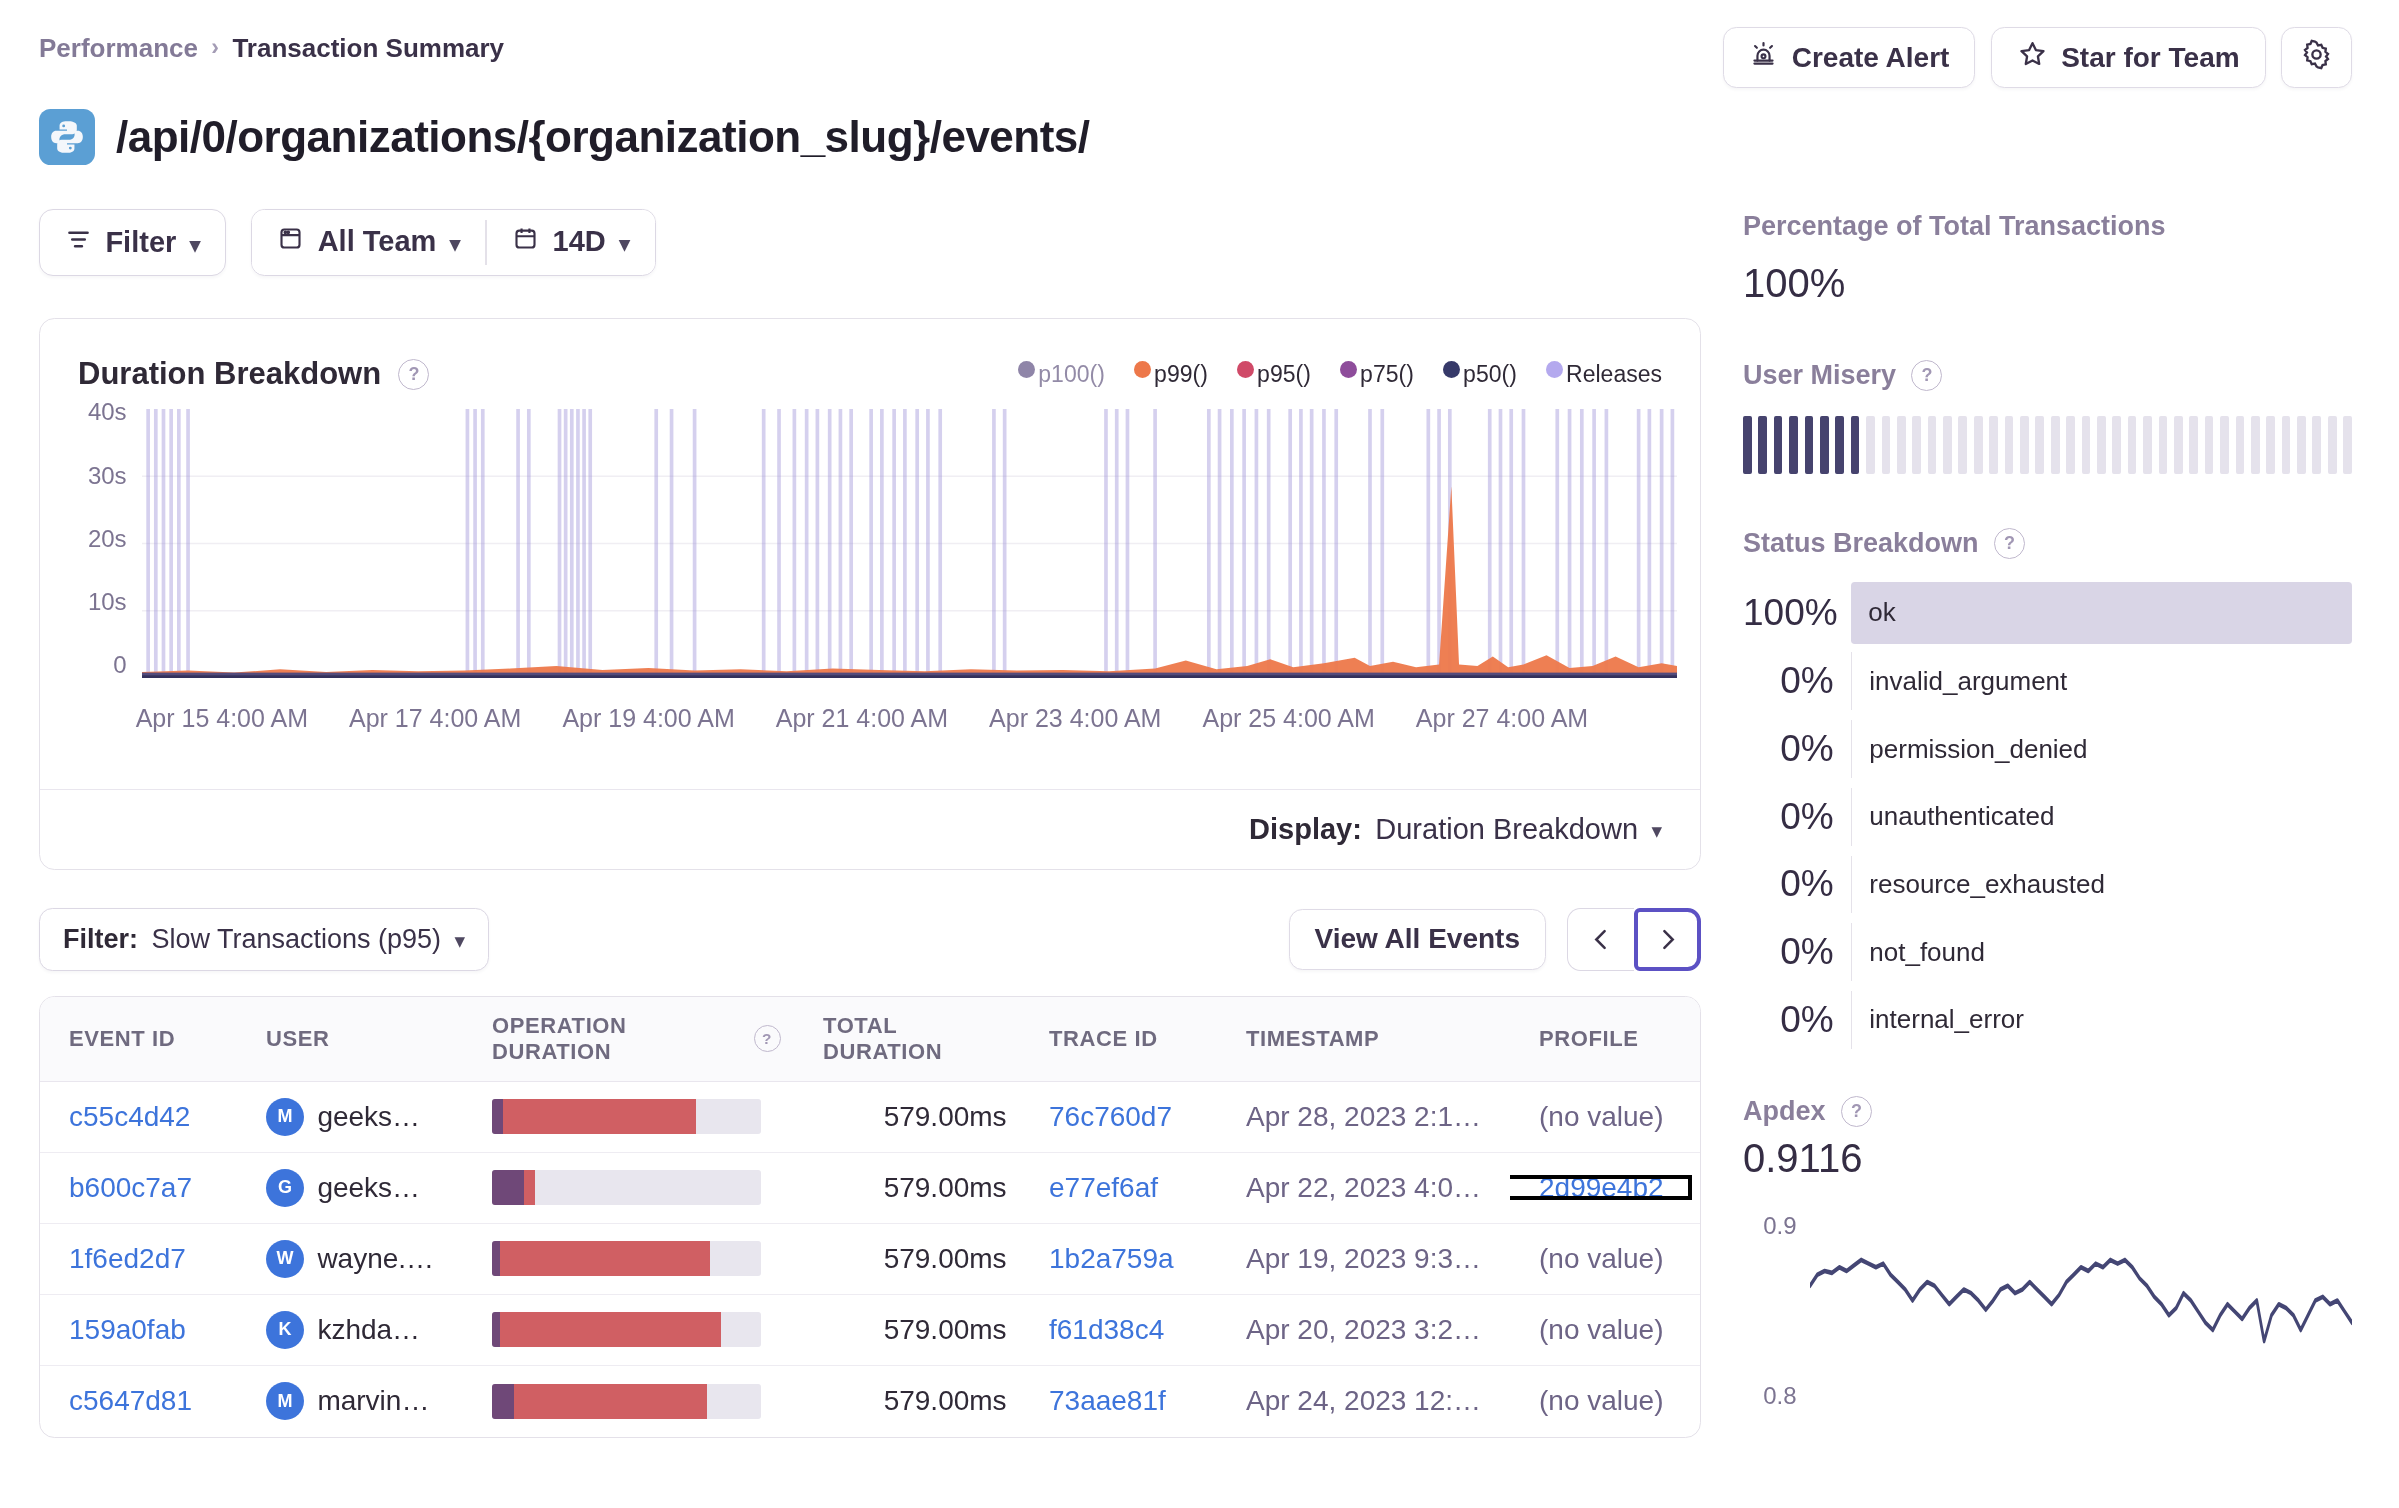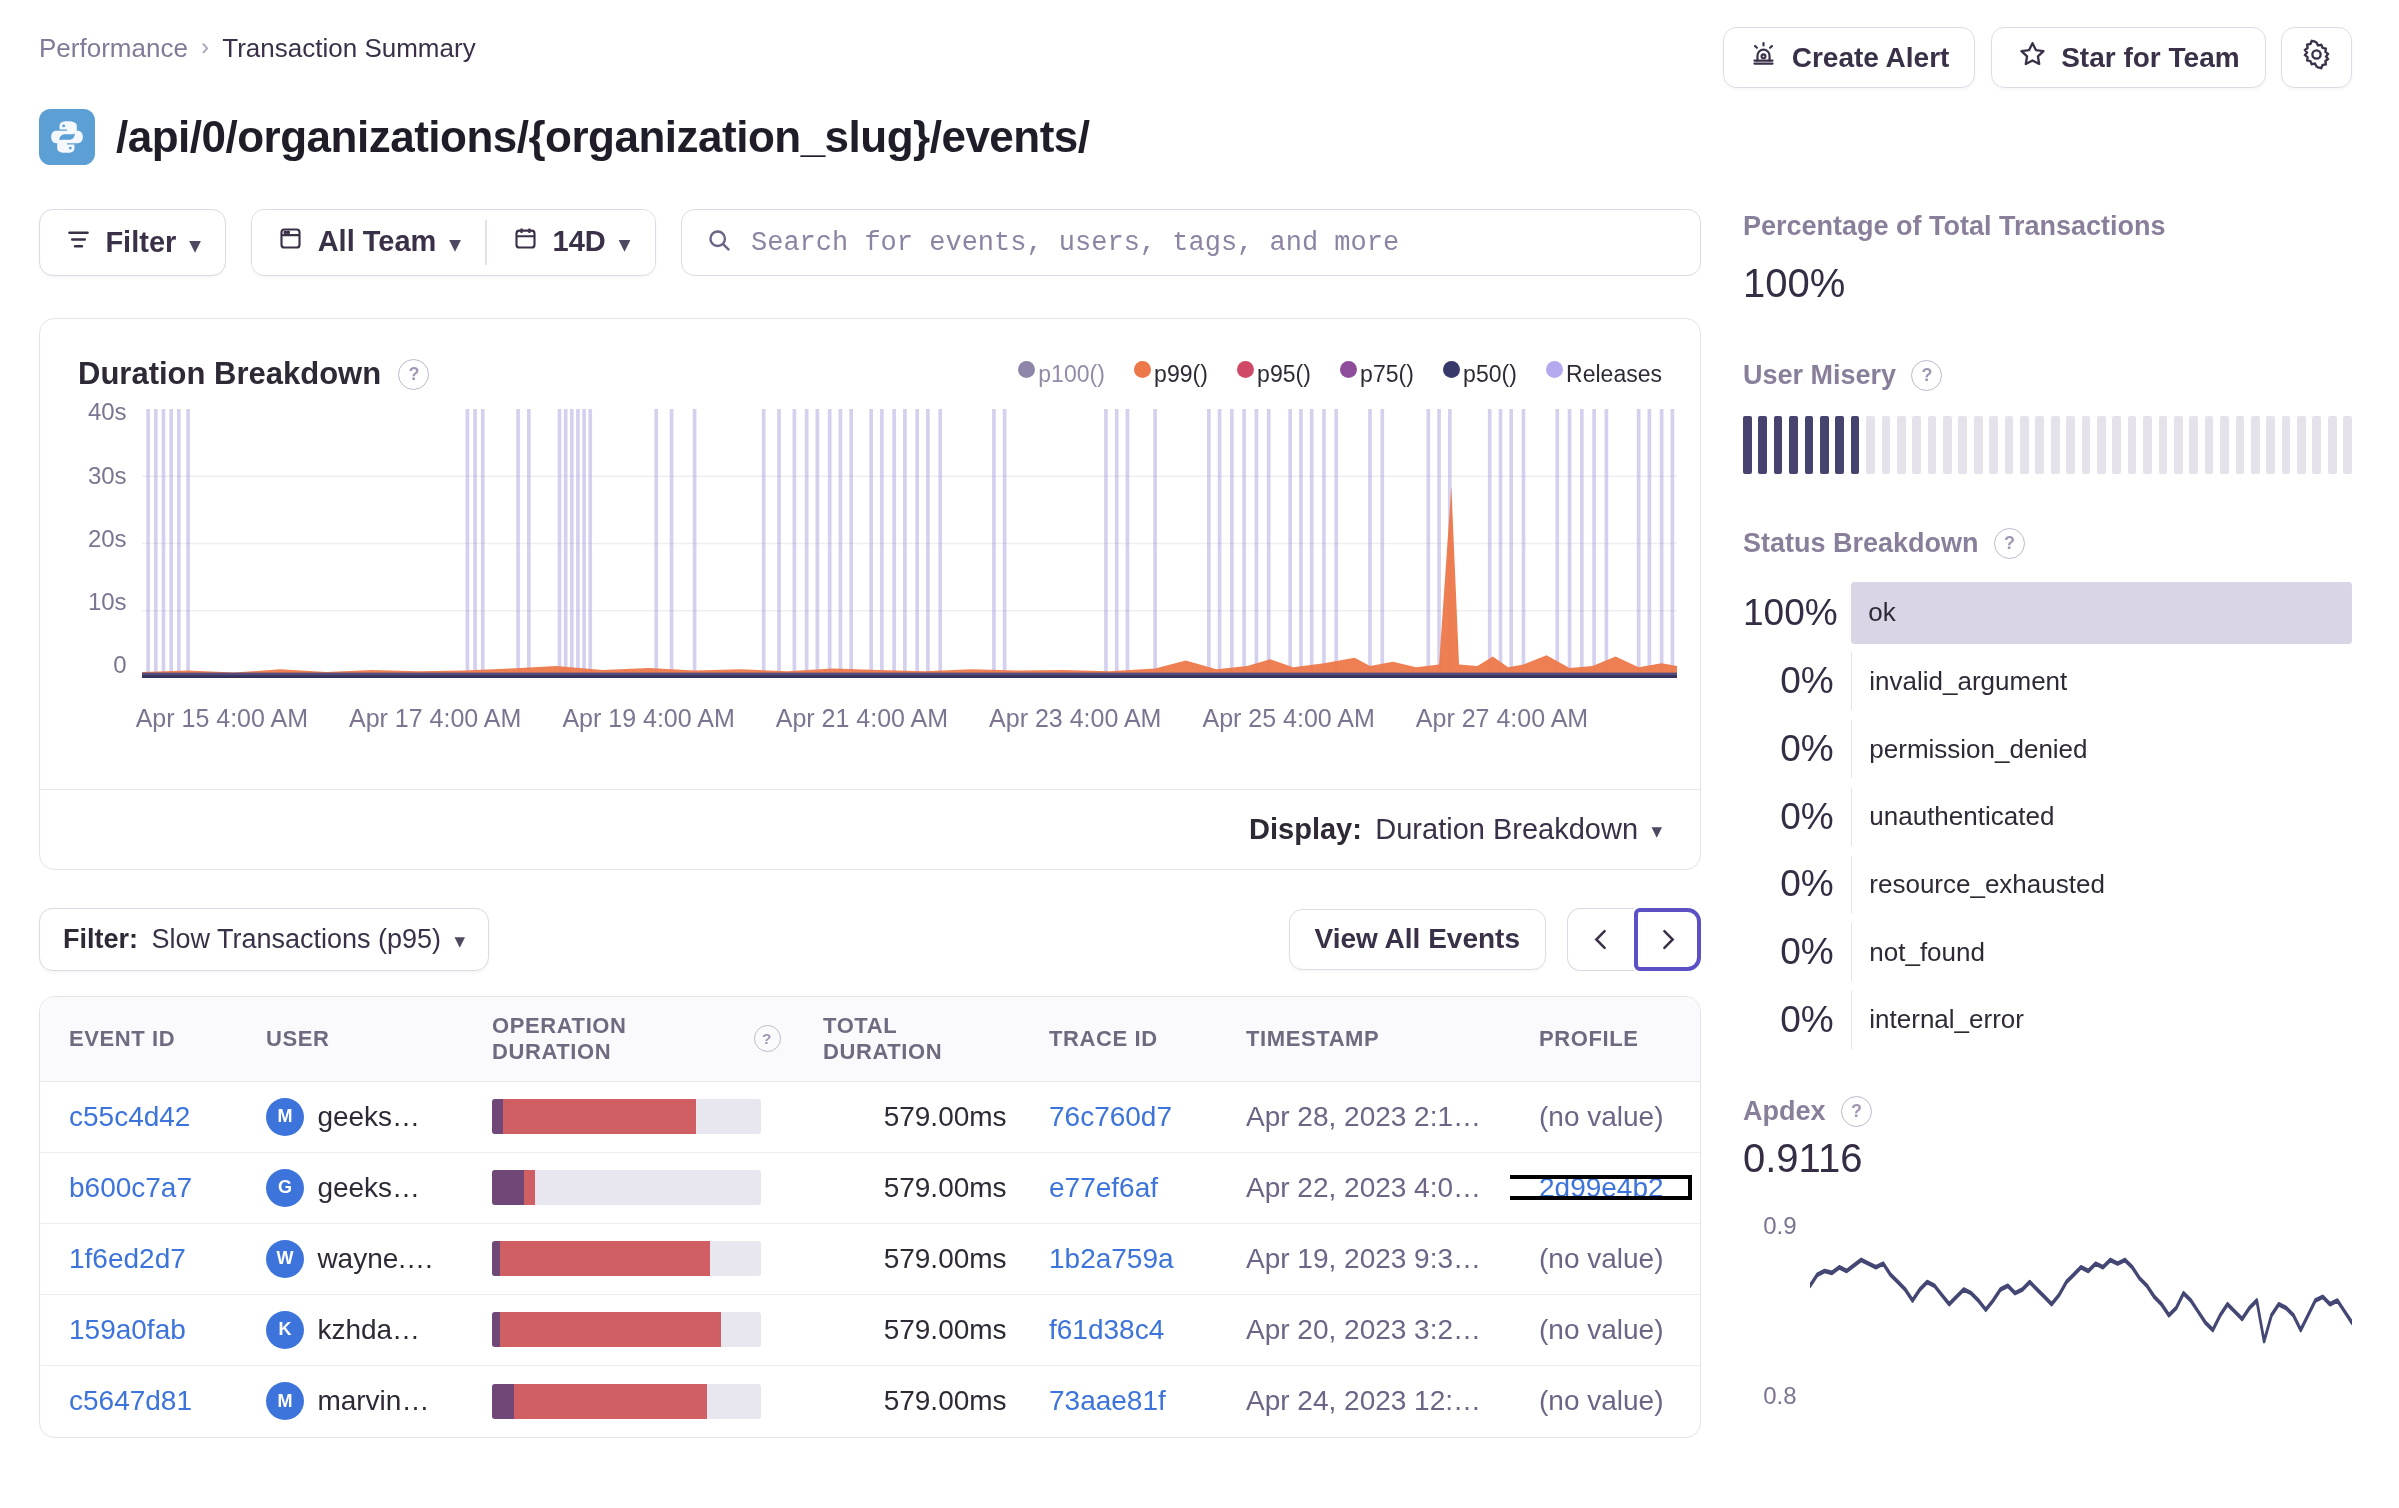--- a/index.html
+++ b/index.html
@@ -2,21 +2,21 @@
 <html><head>
 <meta charset="utf-8">
 <style>
   * { margin:0; padding:0; box-sizing:border-box; }
   html,body { background:#ffffff; }
   body { font-family:"Liberation Sans", sans-serif; color:#2f2936; width:2400px; height:1508px; overflow:hidden; position:relative; }
   .page { padding:27px 48px 0 39px; width:2400px; height:1508px; overflow:hidden; }
 
   
   .topbar { display:flex; justify-content:space-between; align-items:flex-start; }
-  .crumbs { display:flex; align-items:center; gap:13.4px; font-size:26px; padding-top:5.8px; }
+  .crumbs { display:flex; align-items:center; gap:13.4px; font-size:26px; padding-top:5.8px;font-weight:bold; }
   .crumb-parent { color:#837a97; }
   .crumb-sep { color:#a49cb5; font-size:23px; transform:translateY(-1px); }
   .crumb-current { color:#3a3148; }
   .top-actions { display:flex; gap:15.4px; }
   .btn { display:flex; align-items:center; gap:13.4px; background:#fff; border:1.9px solid #dfdbe6; border-radius:13.4px; height:61px; padding:0 25px; font-size:28px; font-weight:700; color:#3a3148; box-shadow:0 1.9px 2.9px rgba(50,40,80,0.04); cursor:pointer; }
   .btn svg { flex:0 0 auto; }
   .icon-btn { padding:0 19px; }
 
   
   .title-row { display:flex; align-items:center; gap:21px; margin-top:21px; }
@@ -212,29 +212,20 @@
               <svg width="27" height="27" viewBox="0 0 24 24" fill="none" stroke="#3a3148" stroke-width="1.9">
                 <rect x="4" y="5" width="16" height="15" rx="2.5"></rect>
                   <path d="M4 10h16M8.5 3v4M15.5 3v4"></path>
               </svg>
             </span>
             <span>14D</span>
             <span class="chev">▾</span>
           </button>
         </div>
 
-        <div class="search-box">
-          <span>
-            <svg width="29" height="29" viewBox="0 0 24 24" fill="none" stroke="#6d6486" stroke-width="2">
-              <circle cx="10.5" cy="10.5" r="6"></circle>
-                <path d="M15 15l5 5"></path>
-            </svg>
-          </span>
-          <input type="text" placeholder="Search for events, users, tags, and more" style="">
-        </div>
       </div>
 
       <div class="panel chart-panel">
         <div class="chart-head">
           <div class="chart-title-wrap">
             <span class="chart-title">Duration Breakdown</span>
             <span class="qmark">?</span>
           </div>
           <div class="legend" id="chart-legend">
               <span class="legend-item muted">

